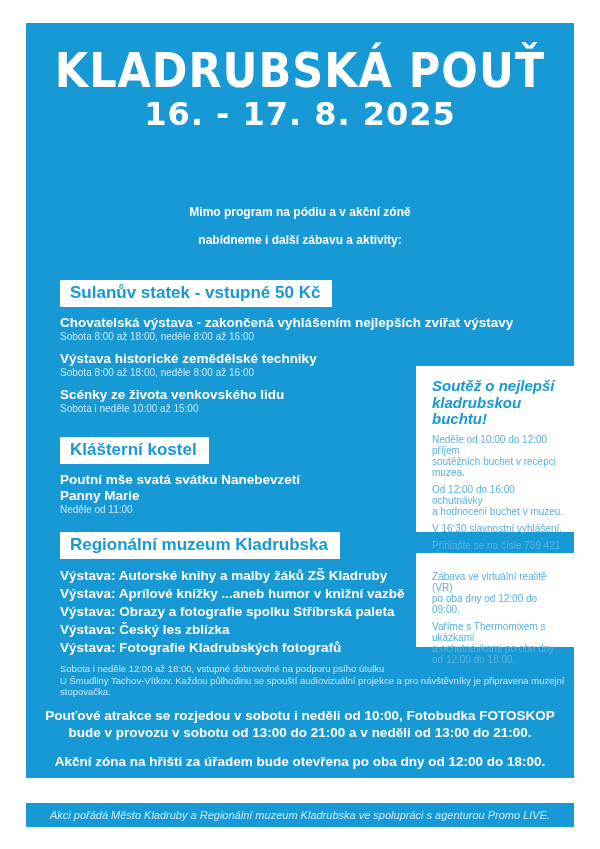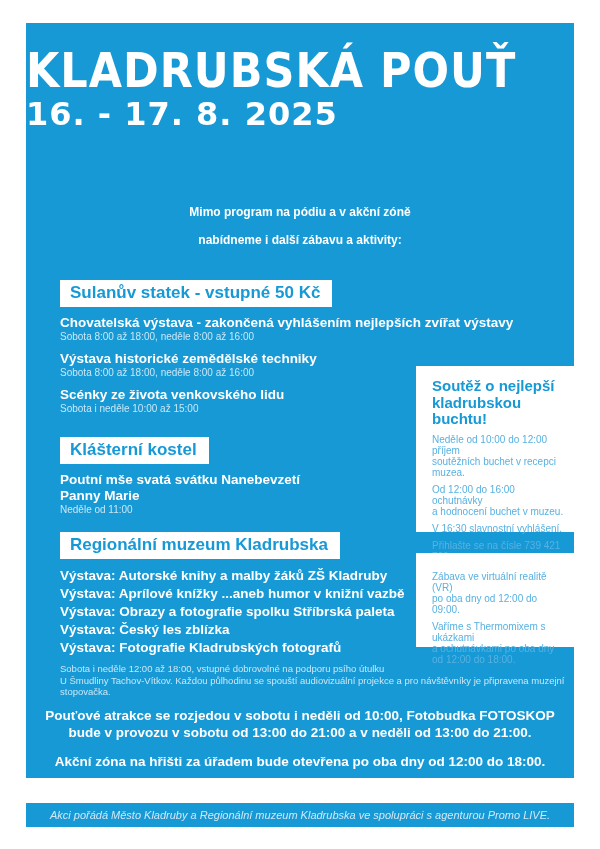--- a/index.html
+++ b/index.html
@@ -7,21 +7,21 @@
   body {
     width: 600px; height: 849px;
     font-family: "Liberation Sans", sans-serif;
     position: relative;
     overflow: hidden;
   }
   .page { position: absolute; inset: 0; background: #ffffff; }
   .block { position: absolute; left: 26px; width: 548px; background: #1799d6; }
 
   
-  .header { top: 23px; height: 166px; color: #ffffff; }
+  .header { top: 23px; height: 166px; text-align: center; color: #ffffff; }
   .poster-title {
     font-family: "DejaVu Sans", sans-serif;
     font-weight: 800; font-size: 43px; letter-spacing: 1px;
     margin-top: 22px; transform: scaleY(1.12);
   }
   .poster-date {
     font-family: "DejaVu Sans", sans-serif;
     font-weight: 800; font-size: 32px; letter-spacing: 1px; margin-top: 0;
   }
 
@@ -43,21 +43,21 @@
   .center-para { text-align: center; font-weight: bold; font-size: 13.5px; line-height: 17px; width: 524px; margin: 12px auto 0 auto; white-space: pre-line; }
   .center-para.first { margin-top: 9px; }
 
   
   .card {
     position: absolute; left: 390px; width: 158px; background: #ffffff;
     padding: 12px 10px 0 16px;
   }
   .card-1 { top: 183px; height: 166px; }
   .card-2 { top: 370px; height: 94px; }
-  .card-title { color: #1799d6; font-weight: bold; font-size: 15px; line-height: 16.5px; white-space: pre-line; }
+  .card-title { color: #1799d6; font-weight: bold; font-size: 15px; line-height: 16.5px; white-space: pre-line; font-style: italic; }
   .card-p { color: #58b1e1; font-size: 10px; line-height: 11px; margin-top: 6px; white-space: pre-line; }
 
   
   .footerbar {
     top: 803px; height: 24px; display: flex; align-items: center; justify-content: center;
     color: #cfe9f6; font-size: 11px; font-style: italic;
   }
 </style>
 </head>
 <body>

